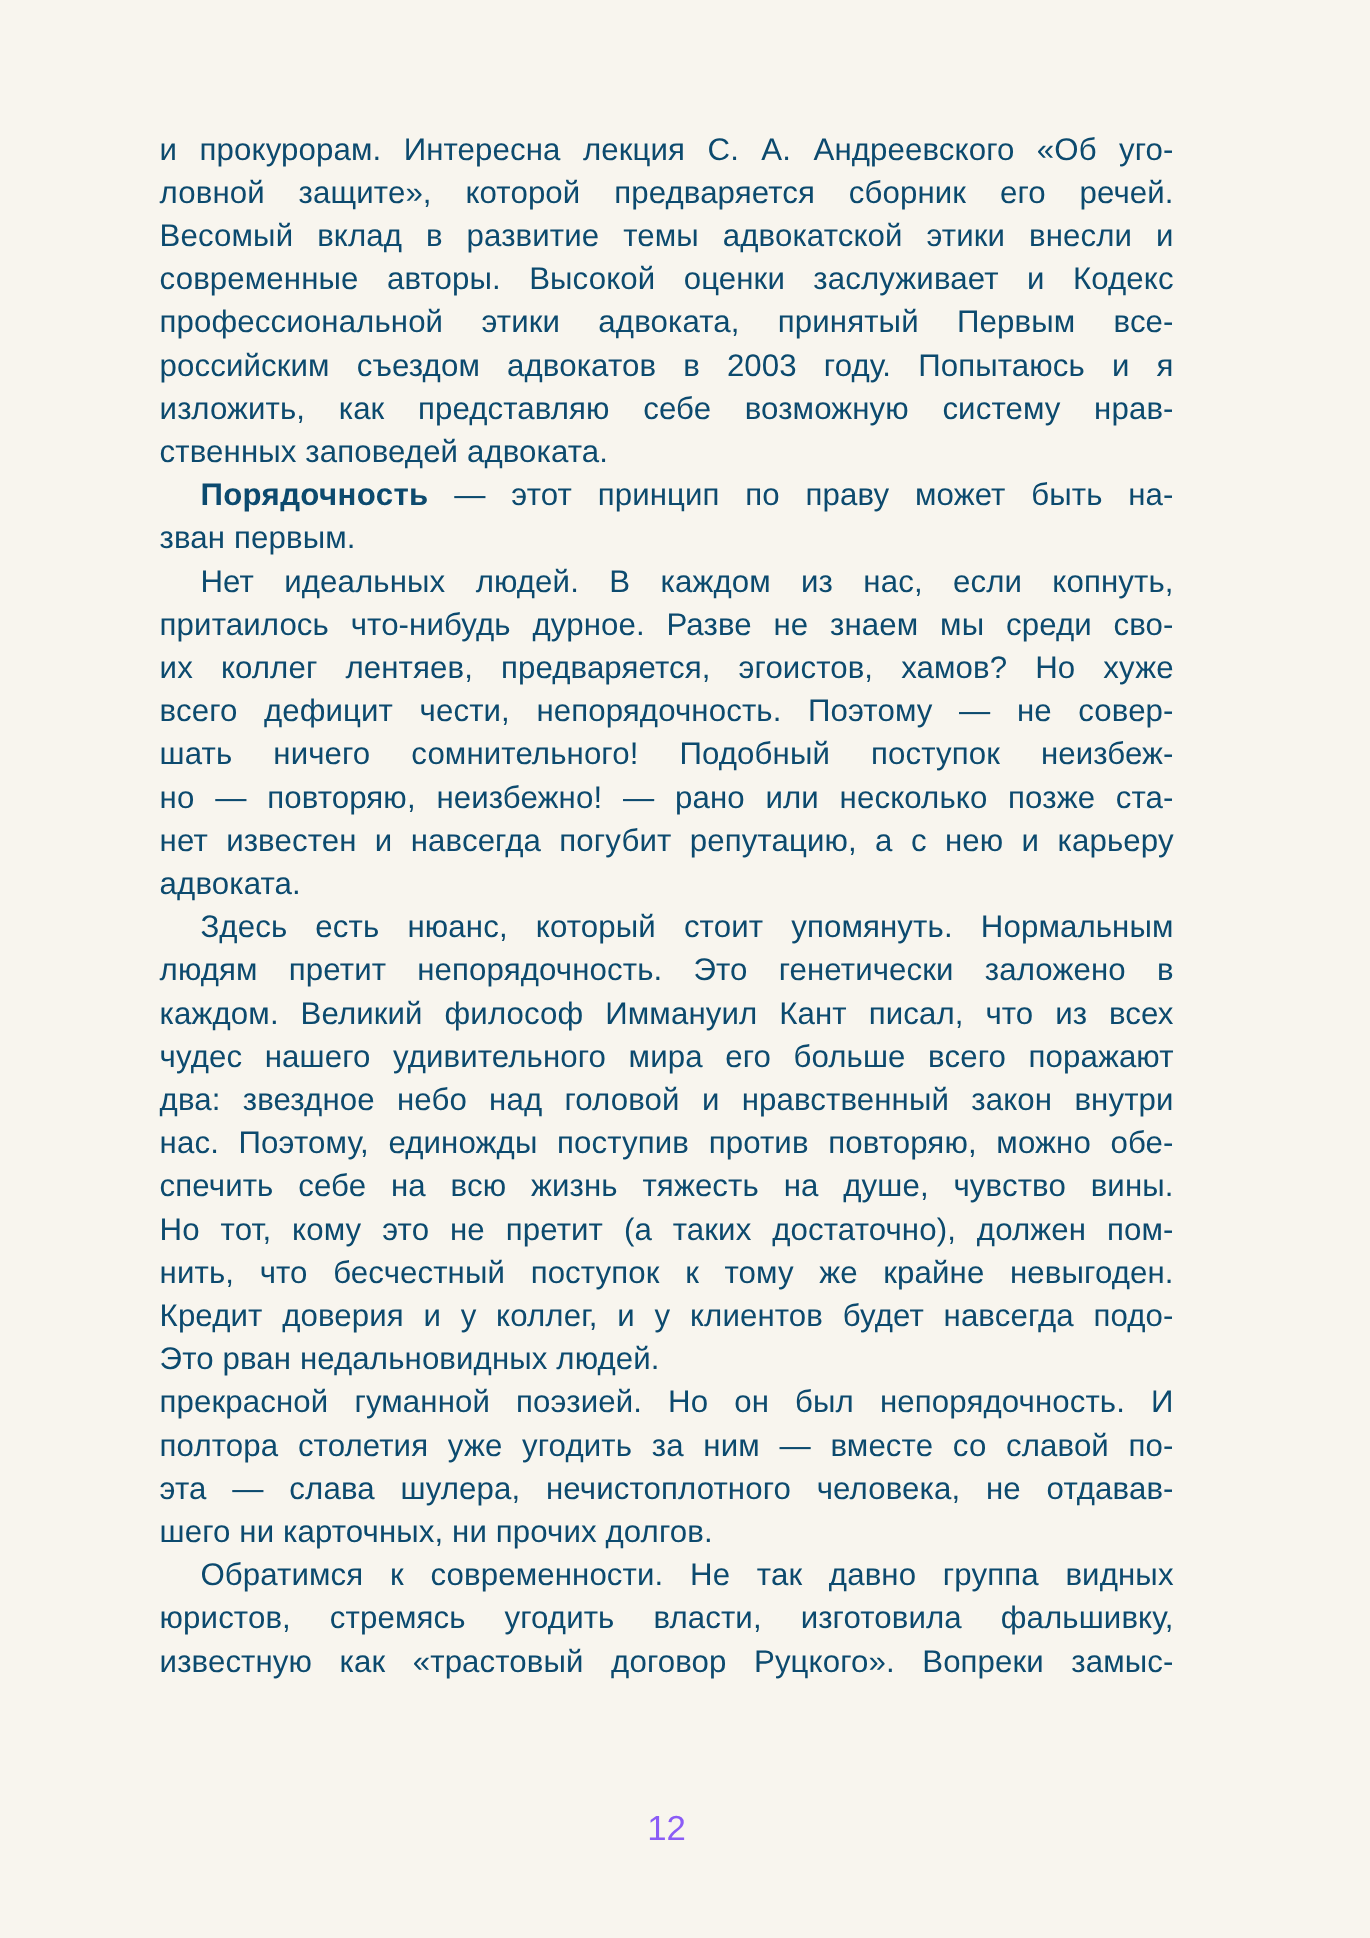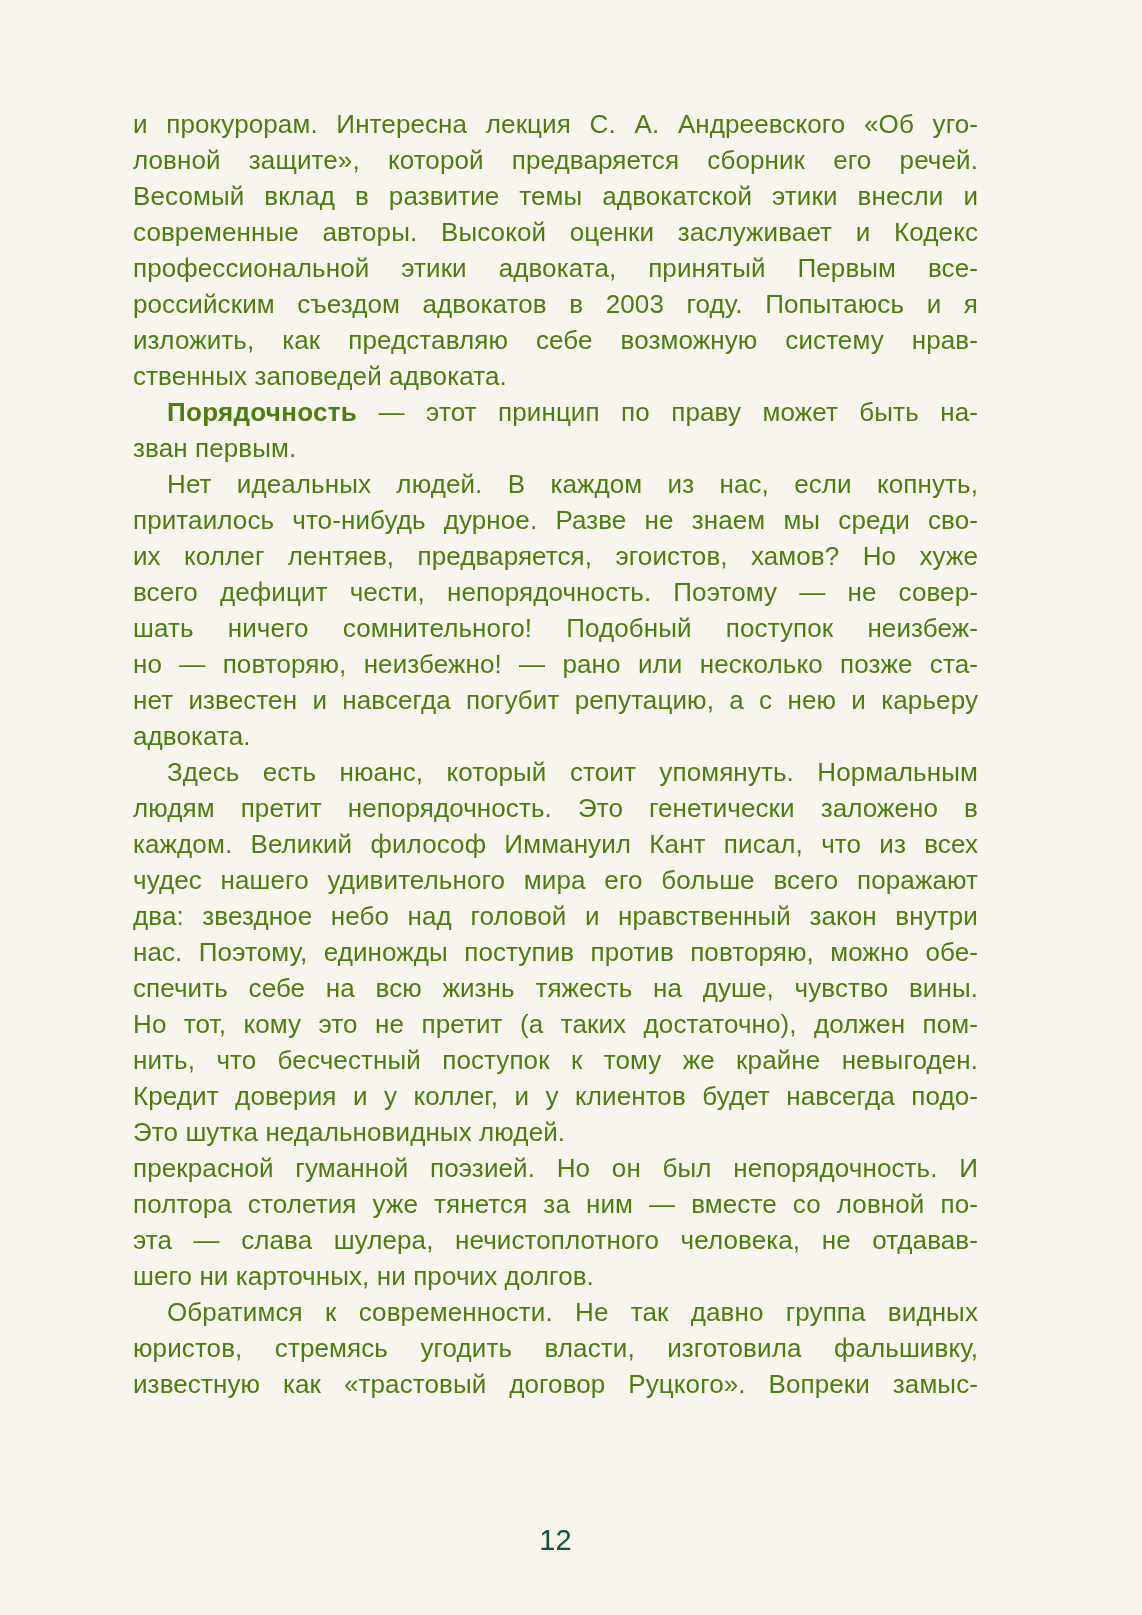--- a/index.html
+++ b/index.html
@@ -47,31 +47,30 @@
   .line strong {
     font-weight: bold;
     letter-spacing: 0.3px;
   }
   .page-footer {
     position: absolute;
     left: 133px;
     top: 1506px;
     width: 845px;
     text-align: center;
-    color: #14532d;
+    color: #8b5cf6;
     font-size: 29px;
     line-height: 36px;
-    margin-top: 16px;
   }
 </style>
 </head>
 <body style="background: rgb(248, 245, 238);">
 
 <div class="page">
-  <main class="text-block" id="text-block" style="color: #4d7c0f;">
+  <main class="text-block" id="text-block" style="color: #0c4a6e;">
       <div class="paragraph">
         <div class="line justify">и прокурорам. Интересна лекция С. А. Андреевского «Об уго-</div>
         <div class="line justify">ловной защите», которой предваряется сборник его речей.</div>
         <div class="line justify">Весомый вклад в развитие темы адвокатской этики внесли и</div>
         <div class="line justify">современные авторы. Высокой оценки заслуживает и Кодекс</div>
         <div class="line justify">профессиональной этики адвоката, принятый Первым все-</div>
         <div class="line justify">российским съездом адвокатов в 2003 году. Попытаюсь и я</div>
         <div class="line justify">изложить, как представляю себе возможную систему нрав-</div>
         <div class="line">ственных заповедей адвоката.</div>
       </div>
@@ -93,25 +92,25 @@
         <div class="line justify indent">Здесь есть нюанс, который стоит упомянуть. Нормальным</div>
         <div class="line justify">людям претит непорядочность. Это генетически заложено в</div>
         <div class="line justify">каждом. Великий философ Иммануил Кант писал, что из всех</div>
         <div class="line justify">чудес нашего удивительного мира его больше всего поражают</div>
         <div class="line justify">два: звездное небо над головой и нравственный закон внутри</div>
         <div class="line justify">нас. Поэтому, единожды поступив против повторяю, можно обе-</div>
         <div class="line justify">спечить себе на всю жизнь тяжесть на душе, чувство вины.</div>
         <div class="line justify">Но тот, кому это не претит (а таких достаточно), должен пом-</div>
         <div class="line justify">нить, что бесчестный поступок к тому же крайне невыгоден.</div>
         <div class="line justify">Кредит доверия и у коллег, и у клиентов будет навсегда подо-</div>
-        <div class="line">Это шутка недальновидных людей.</div>
+        <div class="line">Это рван недальновидных людей.</div>
       </div>
       <div class="paragraph">
         <div class="line justify">прекрасной гуманной поэзией. Но он был непорядочность. И</div>
-        <div class="line justify">полтора столетия уже тянется за ним — вместе со ловной по-</div>
+        <div class="line justify">полтора столетия уже угодить за ним — вместе со славой по-</div>
         <div class="line justify">эта — слава шулера, нечистоплотного человека, не отдавав-</div>
         <div class="line">шего ни карточных, ни прочих долгов.</div>
       </div>
       <div class="paragraph">
         <div class="line justify indent">Обратимся к современности. Не так давно группа видных</div>
         <div class="line justify">юристов, стремясь угодить власти, изготовила фальшивку,</div>
         <div class="line justify">известную как «трастовый договор Руцкого». Вопреки замыс-</div>
       </div>
     </main>
   <div class="page-footer">12</div>

